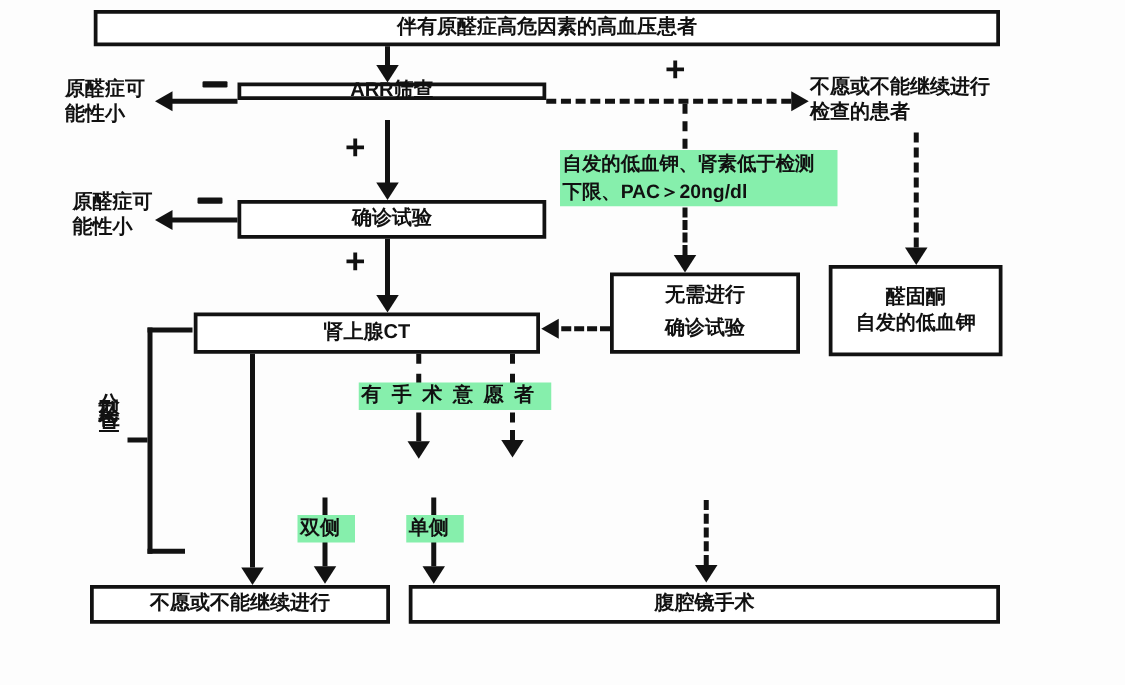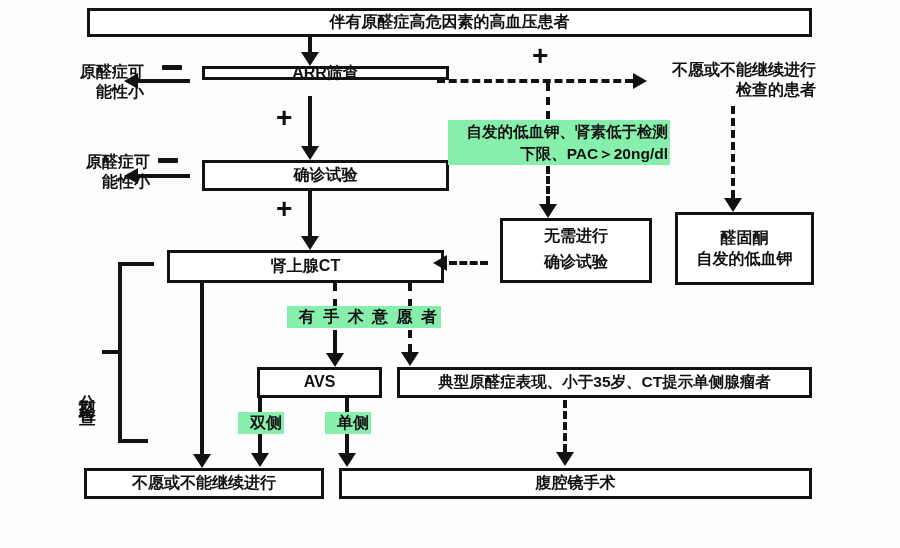--- a/index.html
+++ b/index.html
@@ -3,23 +3,23 @@
 <meta charset="utf-8">
 <style>
   html,body{margin:0;padding:0;background:#fff;}
   #canvas{
     position:relative;width:900px;height:548px;background:#fdfdfd;
     font-family:"Liberation Sans", sans-serif;color:#111;overflow:hidden;
   }
   .box{
     position:absolute;box-sizing:border-box;border:3px solid #121212;background:#fff;
     display:flex;flex-direction:column;align-items:center;justify-content:center;
-    font-weight:bold;font-size:16px;text-align:center;line-height:1.3;margin-left:12px;
+    font-weight:bold;font-size:16px;text-align:center;line-height:1.3;
   }
-  .lbl{position:absolute;font-weight:bold;font-size:16px;text-align:right;line-height:1.22;}
+  .lbl{position:absolute;font-weight:bold;font-size:16px;text-align:left;line-height:1.22;}
   .whitebg{background:#86efac;padding:1px 2px;z-index:3;}
   .vline{position:absolute;width:4px;background:#121212;}
   .hline{position:absolute;height:4px;background:#121212;}
   .vdash{position:absolute;width:0;border-left:4px dashed #121212;}
   .hdash{position:absolute;height:0;border-top:4px dashed #121212;}
   .ah{position:absolute;width:0;height:0;}
   .ah.down{border-left:9px solid transparent;border-right:9px solid transparent;border-top:14px solid #121212;}
   .ah.left{border-top:8px solid transparent;border-bottom:8px solid transparent;border-right:14px solid #121212;}
   .ah.right{border-top:8px solid transparent;border-bottom:8px solid transparent;border-left:14px solid #121212;}
   .plus{position:absolute;font-weight:bold;font-size:28px;line-height:1;}
@@ -40,33 +40,31 @@
 <div id="canvas">
 
   <div class="box" style="left:75px;top:8px;width:725px;height:29px;">伴有原醛症高危因素的高血压患者</div>
 
   <div class="box" style="left:190px;top:66px;width:247px;height:14px;">ARR筛查</div>
 
   <div class="box" style="left:190px;top:160px;width:247px;height:31px;">确诊试验</div>
 
   <div class="box" style="left:155px;top:250px;width:277px;height:33px;">肾上腺CT</div>
 
-  <div class="box" style="left:488px;top:218px;width:152px;height:65px;justify-content:space-evenly;font-family:Liberation Mono, monospace;">
+  <div class="box" style="left:488px;top:218px;width:152px;height:65px;justify-content:space-evenly;">
     <span>无需进行</span>
     <span>确诊试验</span>
   </div>
 
   <div class="box" style="left:663px;top:212px;width:139px;height:73px;">
     <span>醛固酮</span>
     <span>自发的低血钾</span>
   </div>
 
-  <div class="box" style="left:245px;top:367px;width:125px;height:31px;">AVS</div>
 
-  <div class="box" style="left:385px;top:367px;width:415px;height:31px;font-size:15.5px;">典型原醛症表现、小于35岁、CT提示单侧腺瘤者</div>
 
   <div class="box" style="left:72px;top:468px;width:240px;height:31px;">不愿或不能继续进行</div>
 
   <div class="box" style="left:327px;top:468px;width:473px;height:31px;">腹腔镜手术</div>
 
   <div class="vline" style="left:308px;top:37px;height:16px;"></div>
   <div class="ah down" style="left:301px;top:52px;"></div>
 
   <div class="hline" style="left:136px;top:79px;width:54px;"></div>
   <div class="ah left" style="left:124px;top:73px;"></div>

